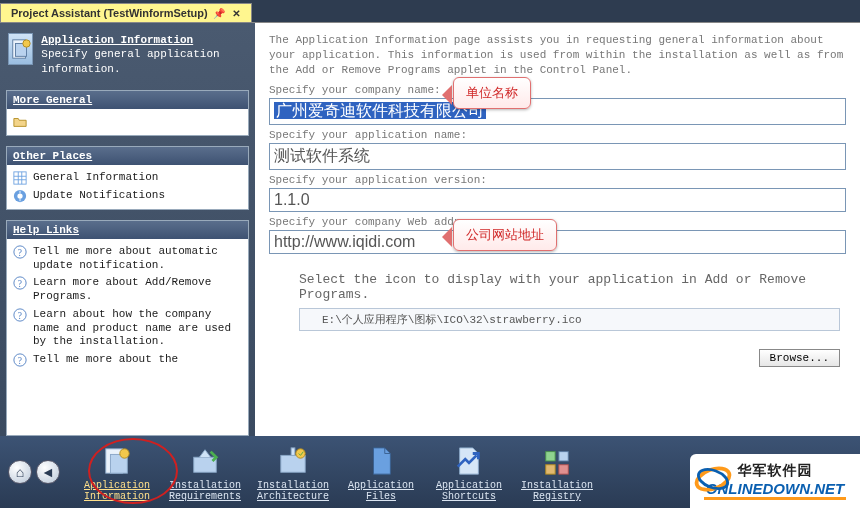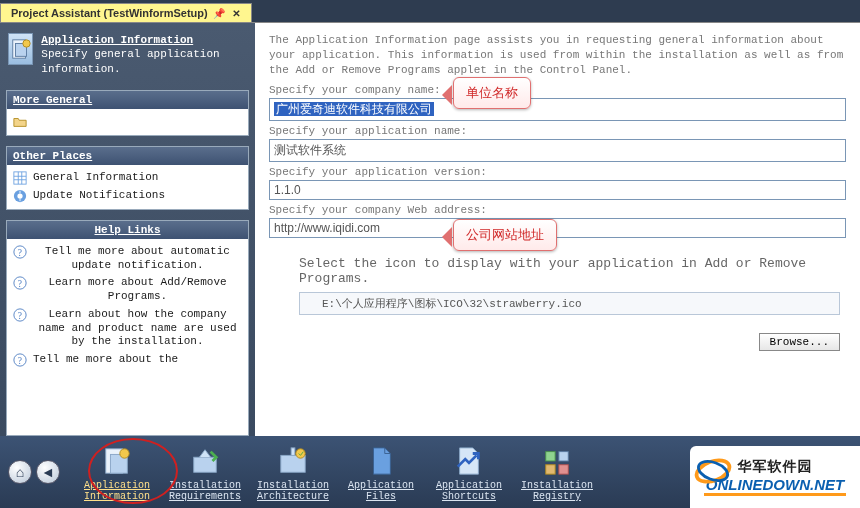--- a/index.html
+++ b/index.html
@@ -19,39 +19,39 @@
   .panel { border:1px solid #9ab; background:#fff; color:#000; }
   .panel h3 {margin:0; background:linear-gradient(#5a6e8c,#3e5272); color:#fff; font-family:"Courier New",monospace; font-size:11px; font-weight:bold; padding:3px 6px; text-decoration:underline;}
   .panel .body { padding:4px 4px;}
   .linkrow { display:flex; align-items:flex-start; gap:6px; padding:2px 2px; font-family:"Courier New",monospace; font-size:11px; line-height:1.25;}
   .linkrow .ic { width:14px; height:14px; flex:0 0 14px; display:flex; align-items:center; justify-content:center;}
   .linkrow .ic svg { width:14px; height:14px;}
   .linkrow span.txt { color:#1a1a1a;}
   .content { flex:1; padding:10px 14px 10px 14px; position:relative; font-family:"Courier New",monospace; color:#555; overflow:hidden;}
   .intro { font-size:11px; line-height:1.35; color:#777; margin-bottom:6px;}
   .field-label { font-size:11px; color:#777; margin-top:4px;}
-  .field-input { width:100%; border:1px solid #7a96b5; padding:2px 4px; font-family:"Microsoft YaHei",sans-serif; font-size:12px; margin-top:2px; background:#fff;}
+  .field-input { width:100%; border:1px solid #7a96b5; padding:2px 4px; font-family:"Microsoft YaHei",sans-serif; font-size:16px; margin-top:2px; background:#fff;}
   .hl { background:#2f63c0; color:#fff; padding:0 2px;}
   .callout { position:absolute; background:linear-gradient(#fff,#ffeaea); border:1px solid #e07070; color:#d02828; font-family:"Microsoft YaHei",sans-serif; font-size:13px; padding:6px 12px; border-radius:6px; box-shadow:0 1px 3px rgba(0,0,0,.3);}
   .callout::after { content:""; position:absolute; left:-22px; top:50%; margin-top:-8px; border:10px solid transparent; border-right-color:#e07070;}
   .callout::before { content:""; position:absolute; left:-20px; top:50%; margin-top:-7px; border:9px solid transparent; border-right-color:#ffecec;}
   .icon-select { margin-top:12px; padding:6px 6px 6px 30px;}
   .icon-label { color:#666; font-size:13px;}
   .icon-path { border:1px solid #b9c7d8; padding:3px 22px; margin-top:6px; background:#f6f8fb; font-family:"Microsoft YaHei","Courier New",monospace; font-size:11px; color:#555;}
   .browse-wrap { text-align:right; margin-top:18px;}
   .browse { font-family:"Courier New",monospace; font-size:11px; padding:2px 10px; background:linear-gradient(#fff,#e6e6e6); border:1px solid #888;}
   .bottom { height:72px; background:linear-gradient(#3c5374,#2a3b54); display:flex; align-items:center; padding:0 8px; gap:4px; position:relative;}
   .navbtn { width:24px; height:24px; border-radius:50%; background:radial-gradient(circle at 35% 30%,#fff,#b9c7d8); border:1px solid #556; display:flex; align-items:center; justify-content:center; color:#2a3b54; font-size:14px;}
   .bitems { display:flex; gap:2px; margin-left:10px;}
   .bitem { width:86px; display:flex; flex-direction:column; align-items:center; justify-content:center; color:#dbe5f1; font-family:"Courier New",monospace; font-size:10px; text-align:center; line-height:1.15; text-decoration:underline; padding-top:2px;}
   .bitem .bicon { width:34px; height:34px; display:flex; align-items:center; justify-content:center; margin-bottom:2px;}
   .bitem .bicon svg { width:30px; height:30px;}
   .bitem.sel { color:#ffe08a; }
   .sel-ring { position:absolute; left:88px; top:2px; width:90px; height:66px; border:2px solid #d02020; border-radius:50%/50%; pointer-events:none;}
-  .watermark { position:absolute; right:0; bottom:0; width:170px; height:62px; background:#fff; border-top-left-radius:6px; display:flex; flex-direction:column; align-items:center; justify-content:center; padding:8px 4px;}
+  .watermark { position:absolute; right:0; bottom:0; width:170px; height:54px; background:#fff; border-top-left-radius:6px; display:flex; flex-direction:column; align-items:center; justify-content:center; padding:8px 4px;}
   .watermark .cn { font-family:"Microsoft YaHei"; font-weight:bold; font-size:14px; color:#222; letter-spacing:1px;}
   .watermark .en { font-family:Arial; font-size:15px; font-weight:900; font-style:italic; color:#0a5fb0; border-bottom:3px solid #ff9a1a; padding:0 2px;}
   .watermark .ring { position:absolute; left:4px; top:6px; width:38px; height:38px;}
 </style>
 </head>
 <body>
 
 <div class="window">
   <div class="tab-bar">
     <div class="tab">
@@ -111,21 +111,21 @@
                   <circle cx="8" cy="8" r="7" fill="#6aa0e0"></circle>
                   <circle cx="8" cy="8" r="3" fill="#fff"></circle>
                   <path d="M8 2v3M8 11v3" stroke="#fff"></path>
                 </svg>
               </span>
             <span class="txt">Update Notifications</span>
           </div>
         </div>
       </div>
 
-      <div class="panel" style="flex:1; overflow:hidden;text-align:center;">
+      <div class="panel" style="flex:1; overflow:hidden;">
         <h3>Help Links</h3>
         <div class="body">
           <div class="linkrow">
             <span class="ic">
                 <svg viewBox="0 0 16 16">
                   <circle cx="8" cy="8" r="7" fill="#fff" stroke="#4a7ac0"></circle>
                   <text x="8" y="12" text-anchor="middle" font-size="11" fill="#4a7ac0" font-family="Georgia">?</text>
                 </svg>
               </span>
             <span class="txt">Tell me more about automatic update notification.</span>

